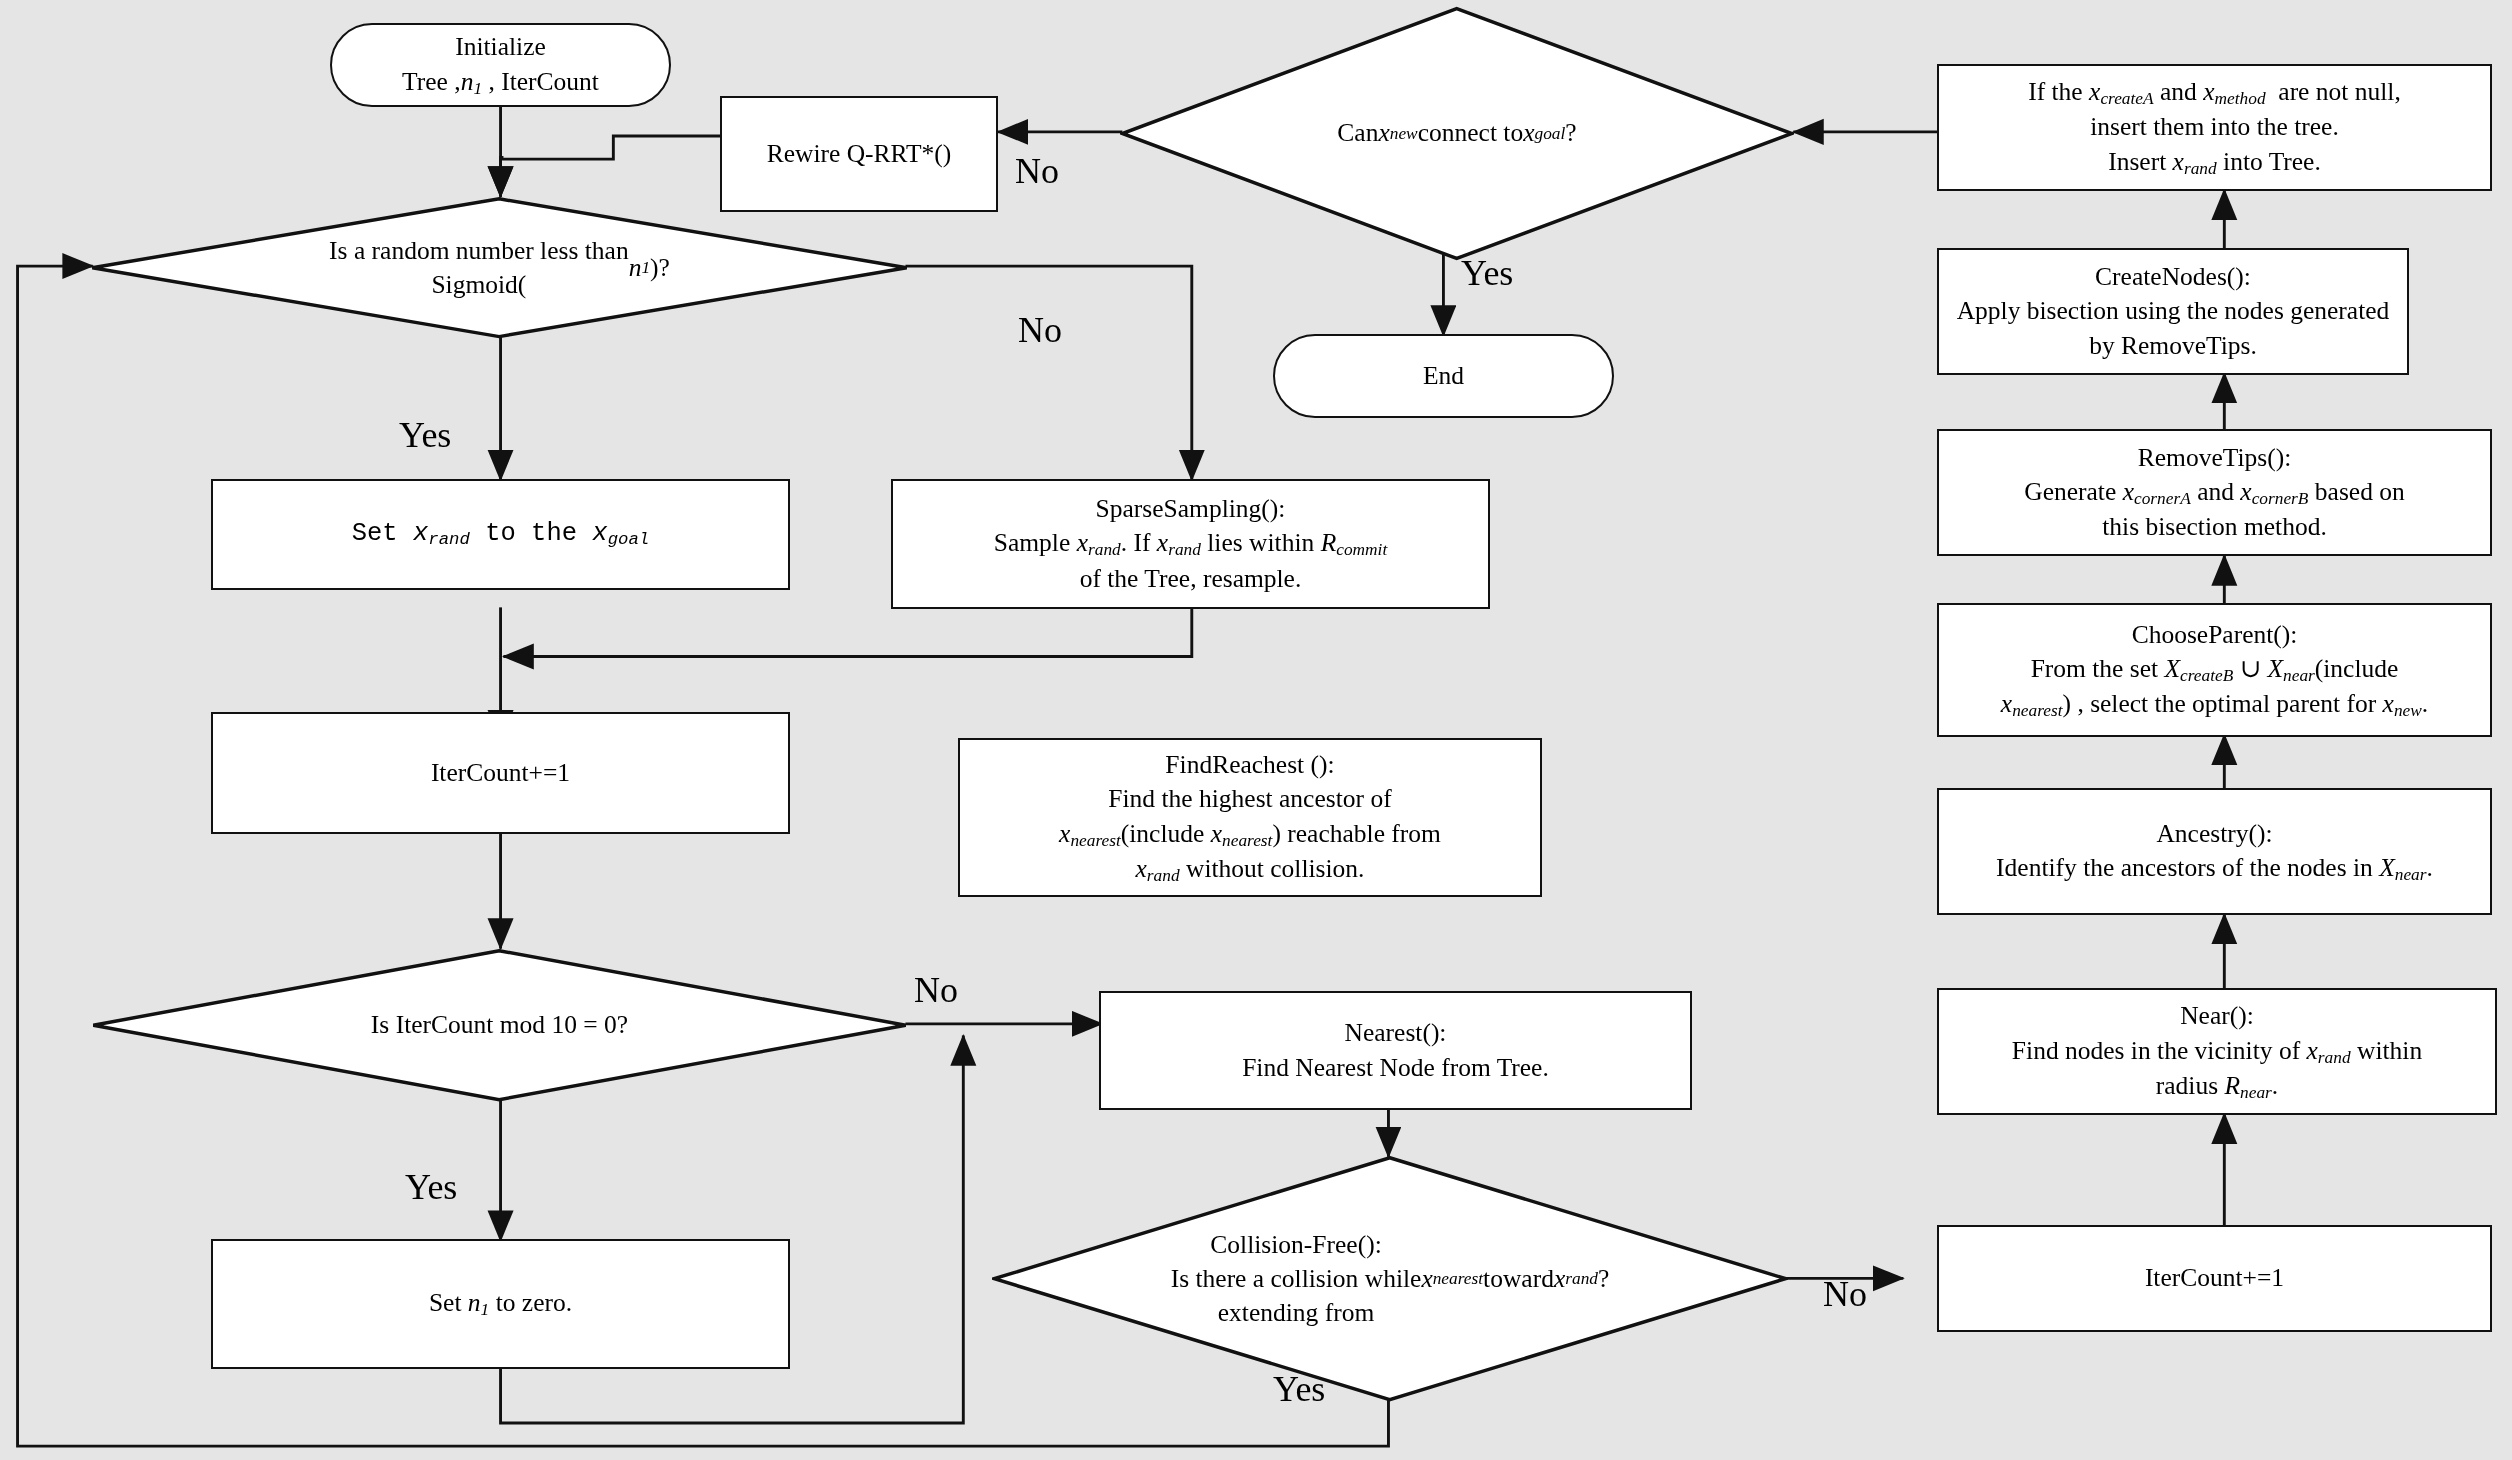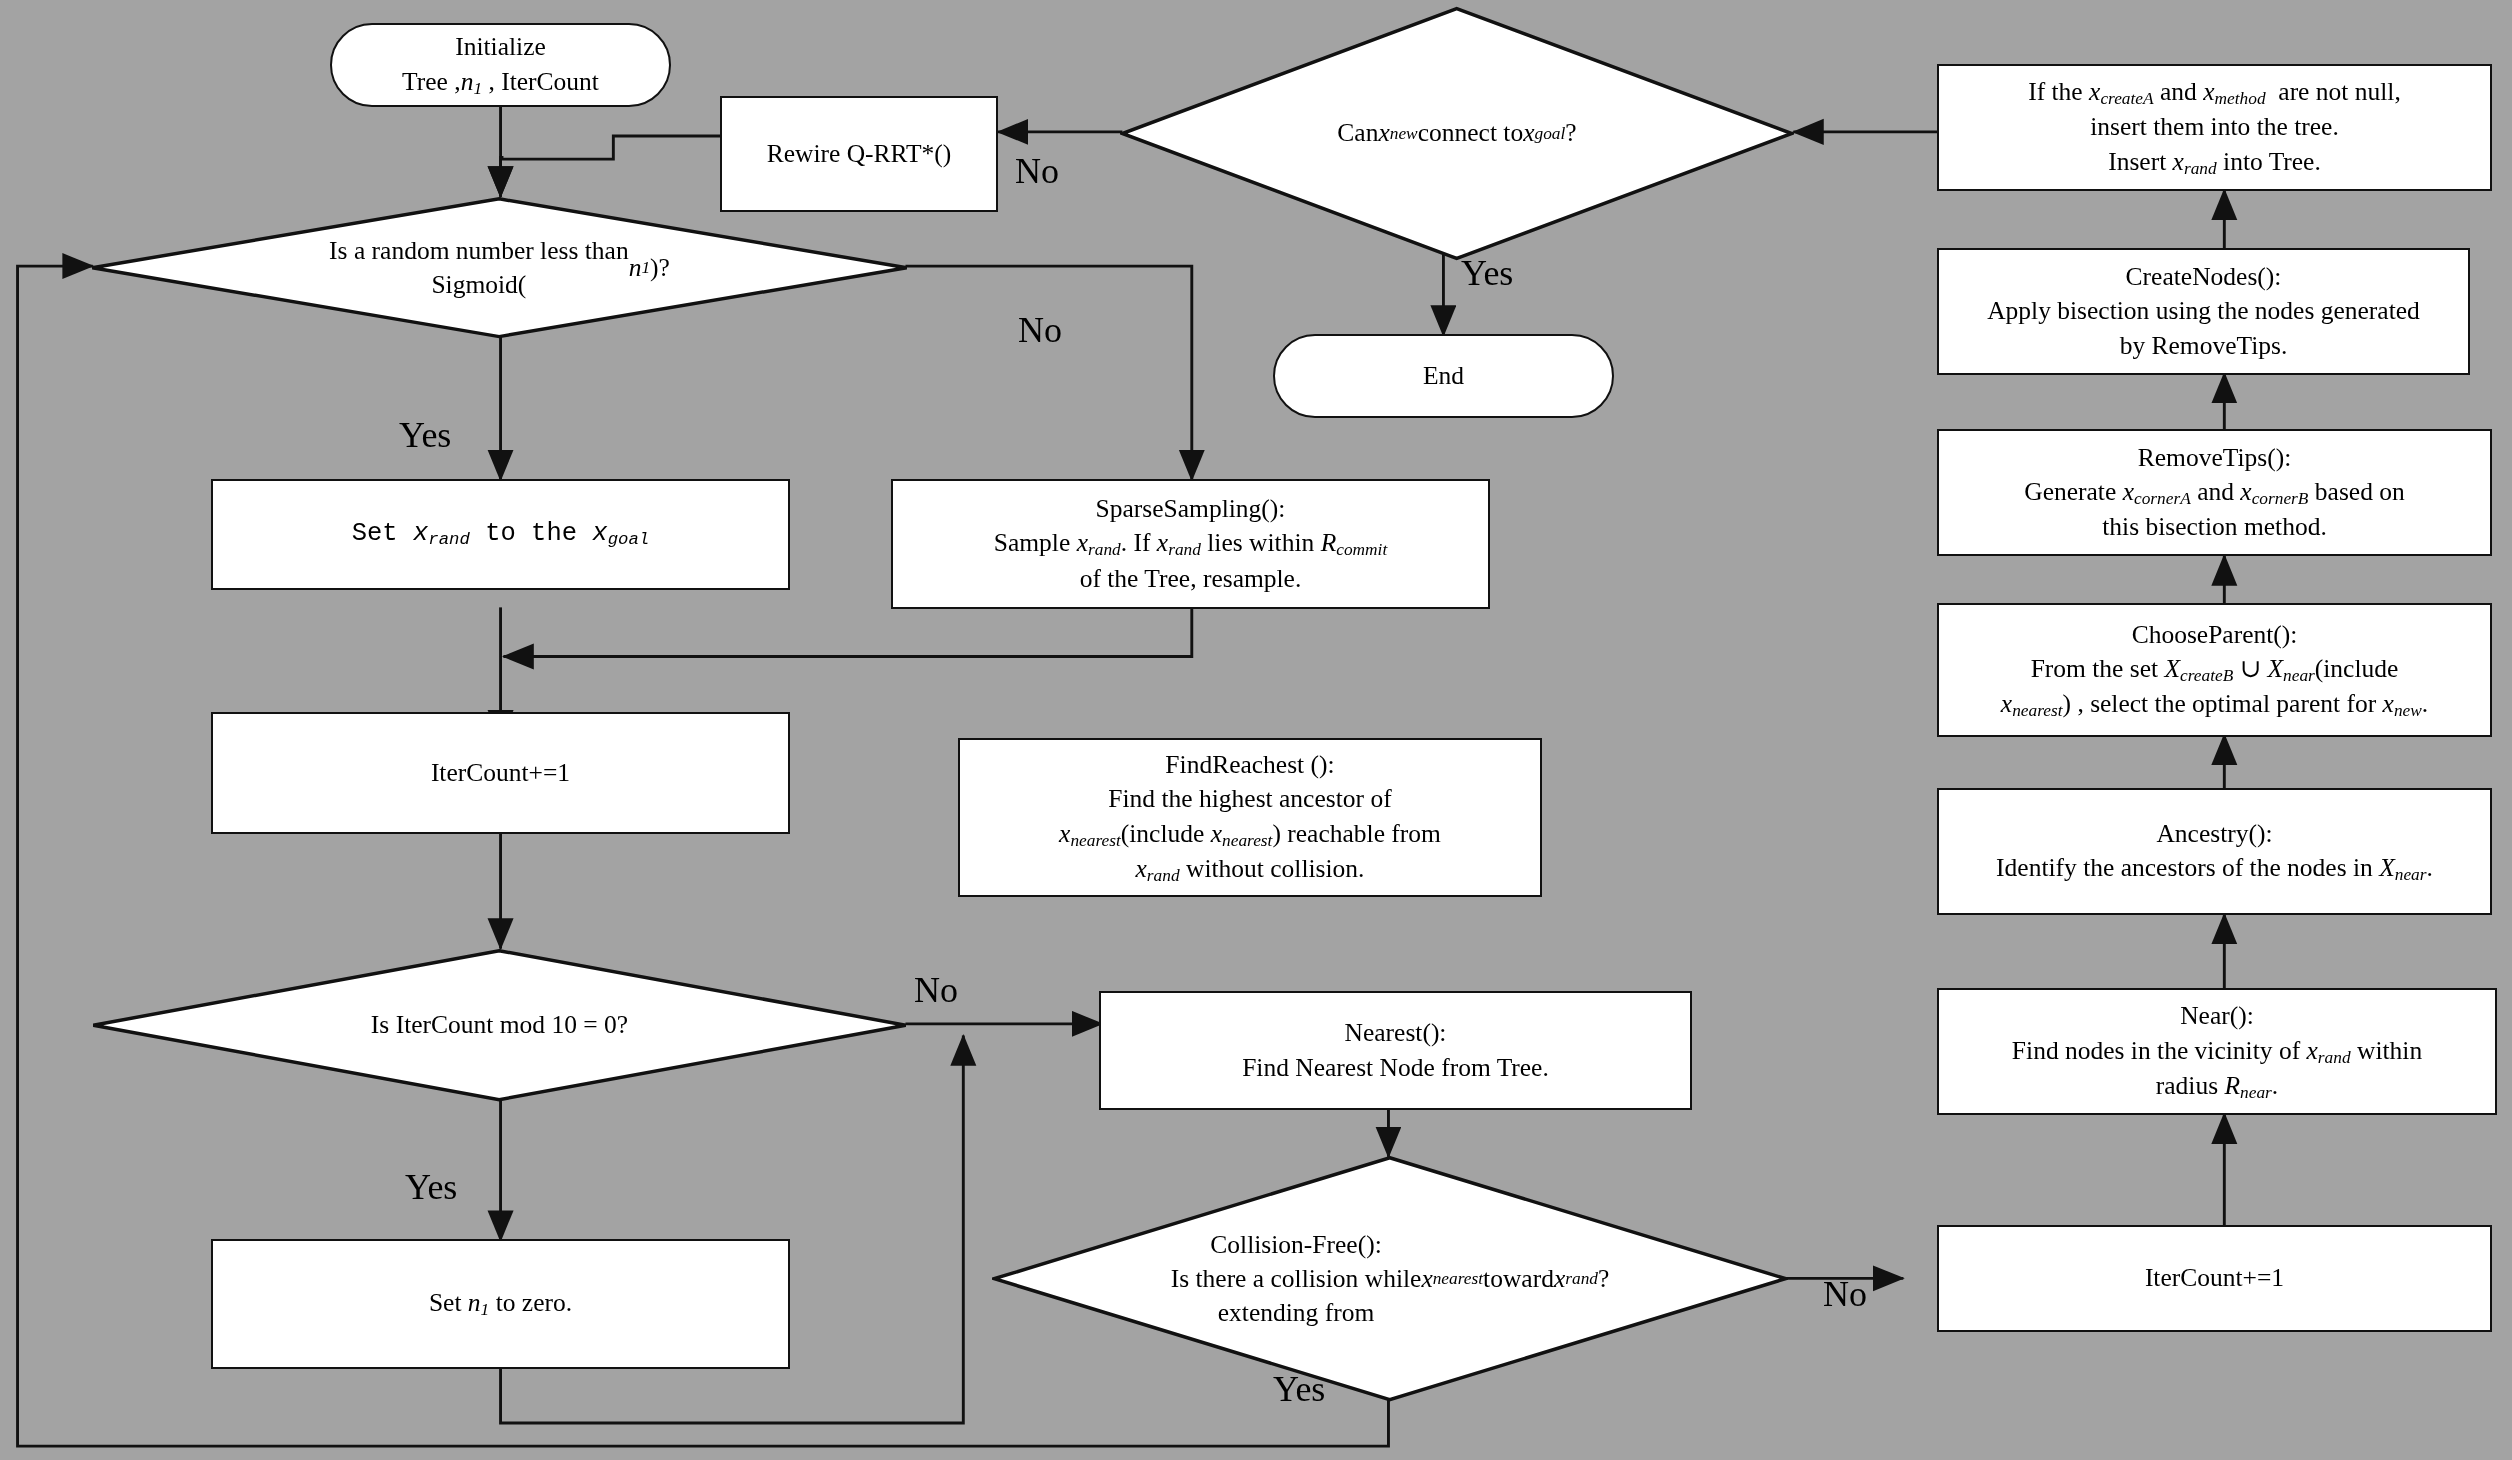--- a/index.html
+++ b/index.html
@@ -4,21 +4,21 @@
 <style>
   html, body {
     margin: 0;
     padding: 0;
     background: #ffffff;
   }
   #canvas {
     position: relative;
     width: 2512px;
     height: 1460px;
-    background: #a3a3a3;
+    background: #e5e5e5;
     font-family: "Liberation Serif", "DejaVu Serif", serif;
     overflow: hidden;
   }
   svg#wires {
     position: absolute;
     left: 0; top: 0;
     width: 2512px;
     height: 1460px;
     pointer-events: none;
   }
@@ -156,21 +156,21 @@
     <svg width="674" height="255" viewBox="0 0 1165 440">
       <polygon points="582,4 1161,220 582,436 4,220" fill="#fff" stroke="#111" stroke-width="6"></polygon>
     </svg>
     <div class="diamond-label">Can <i class="v">x</i><sub>new</sub> connect to <i class="v">x</i><sub>goal</sub>?</div>
   </div>
 
   <div class="node rect" style="left:1937px; top:64px; width:555px; height:127px;">
     <div class="node-text">If the <i class="v">x</i><sub>createA</sub> and <i class="v">x</i><sub>method</sub>&nbsp; are not null,<br>insert them into the tree.<br>Insert <i class="v">x</i><sub>rand</sub> into Tree.</div>
   </div>
 
-  <div class="node rect" style="left:1937px; top:248px; width:533px; height:127px;">
+  <div class="node rect" style="left:1937px; top:248px; width:472px; height:127px;">
     <div class="node-text">CreateNodes():<br>Apply bisection using the nodes generated<br>by RemoveTips.</div>
   </div>
 
   <div class="node rect" style="left:1937px; top:429px; width:555px; height:127px;">
     <div class="node-text">RemoveTips():<br>Generate <i class="v">x</i><sub>cornerA</sub> and <i class="v">x</i><sub>cornerB</sub> based on<br>this bisection method.</div>
   </div>
 
   <div class="node rect" style="left:1937px; top:603px; width:555px; height:134px;">
     <div class="node-text">ChooseParent():<br>From the set <i class="v">X</i><sub>createB</sub> ∪ <i class="v">X</i><sub>near</sub>(include<br><i class="v">x</i><sub>nearest</sub>) , select the optimal parent for <i class="v">x</i><sub>new</sub>.</div>
   </div>

